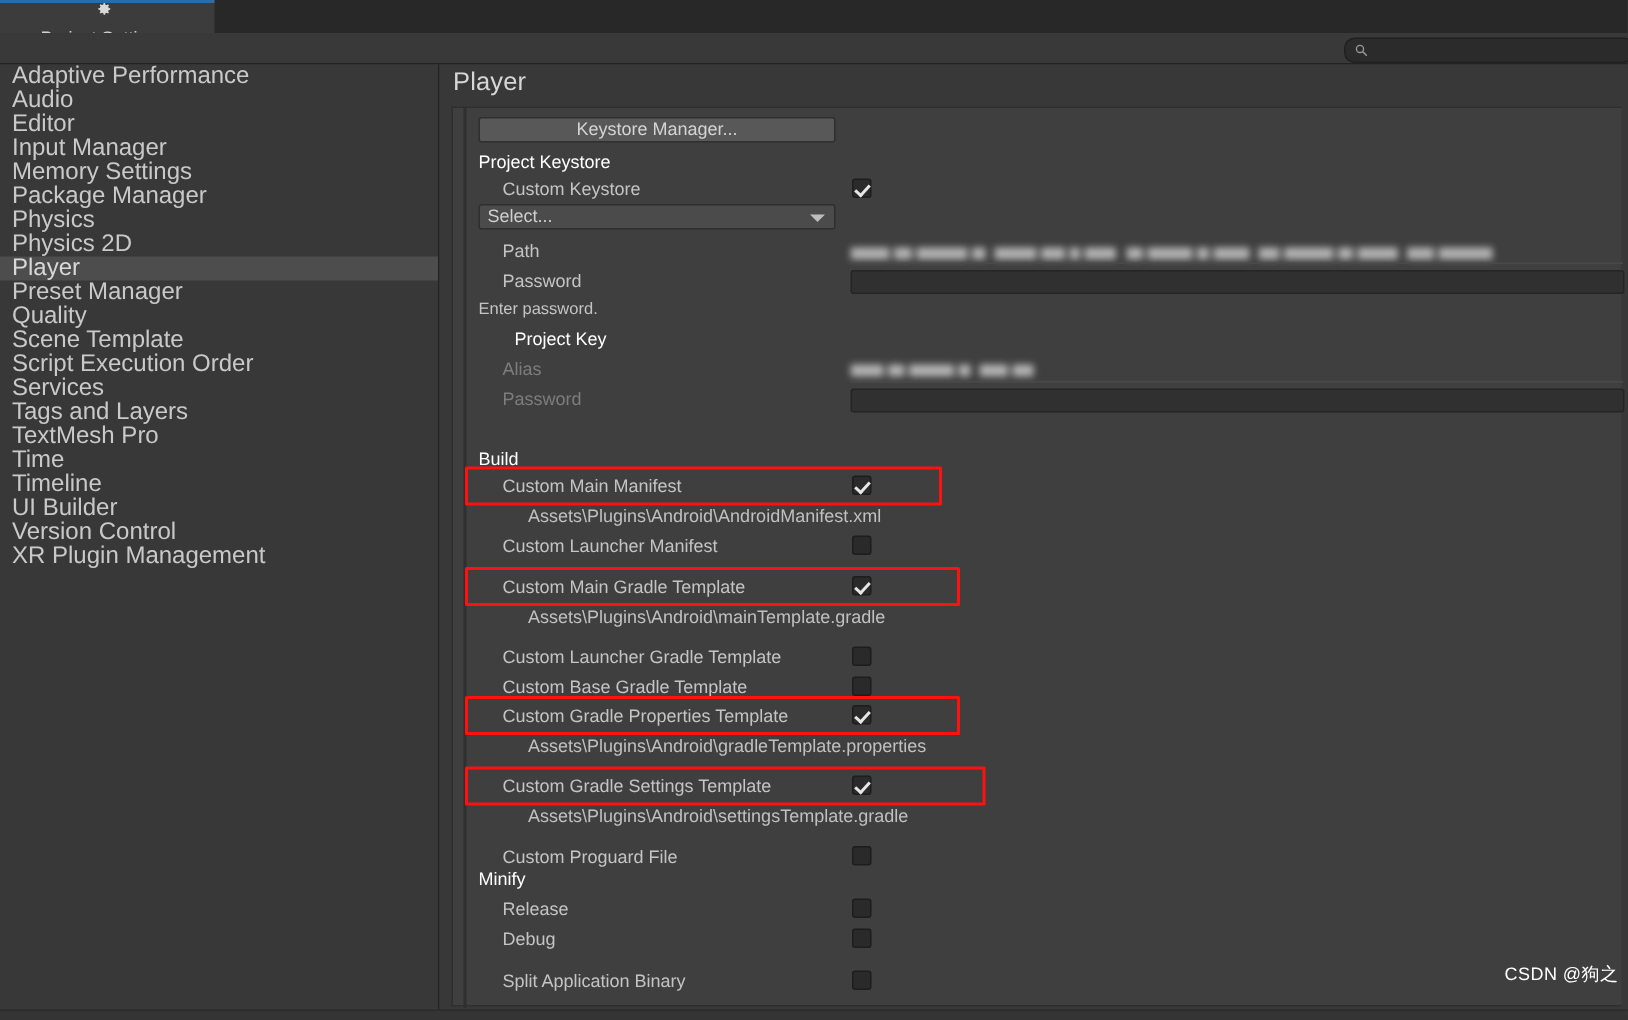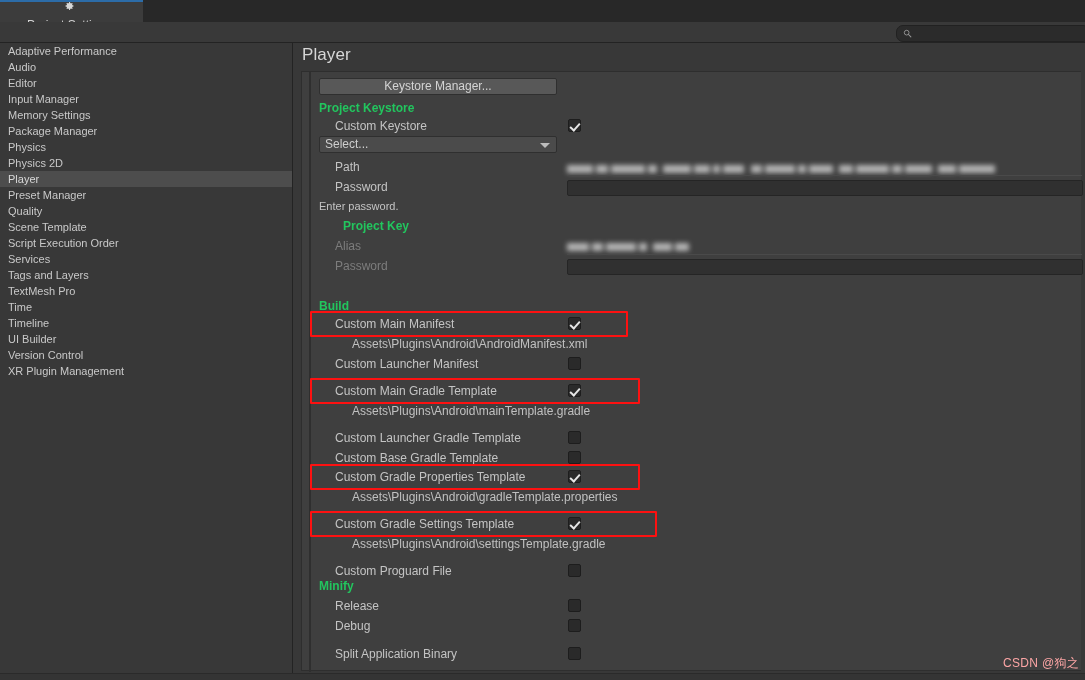--- a/index.html
+++ b/index.html
@@ -91,21 +91,21 @@
     left: 0; top: 43px;
     width: 292px; height: 637px;
     background: #383838;
     border-right: 1px solid #232323;
     overflow: hidden;
   }
   .side-item {
     height: 16px;
     line-height: 16px;
     padding-left: 8px;
-    font-size: 11px;
+    font-size: 16px;
     color: #c9c9c9;
     white-space: nowrap;
   }
   .side-item.selected {
     background: #4d4d4d;
     color: #d8d8d8;
   }
 
   
   .main {
@@ -147,21 +147,21 @@
     height: 20px;
     width: 100%;
   }
   .lbl {
     position: absolute;
     line-height: 20px;
     font-size: 12px;
     color: #c4c4c4;
     white-space: nowrap;
   }
-  .lbl.bold { font-weight: bold; color: #22c55e; }
+  .lbl.bold { font-weight: normal; color: #ffffff; }
   .lbl.dim { color: #7d7d7d; }
   .lbl.path { color: #c0c0c0; }
 
   
   .cb {
     position: absolute;
     width: 13px; height: 13px;
     background: #2a2a2a;
     border: 1px solid #1d1d1d;
     border-radius: 2px;
@@ -248,23 +248,23 @@
     position: absolute;
     border: 2px solid #fd1111;
     box-sizing: border-box;
     pointer-events: none;
     border-radius: 1px;
   }
 
   
   .watermark {
     position: absolute;
-    right: 6px; bottom: 8px;
-    font-size: 12px;
-    color: #fca5a5;
+    right: 6px; bottom: 22px;
+    font-size: 12px;
+    color: #ffffff;
     letter-spacing: .3px;
   }
   .bottombar {
     position: absolute;
     left: 0; bottom: 0;
     width: 1085px; height: 6px;
     background: #343434;
     border-top: 1px solid #2a2a2a;
   }
 </style>

